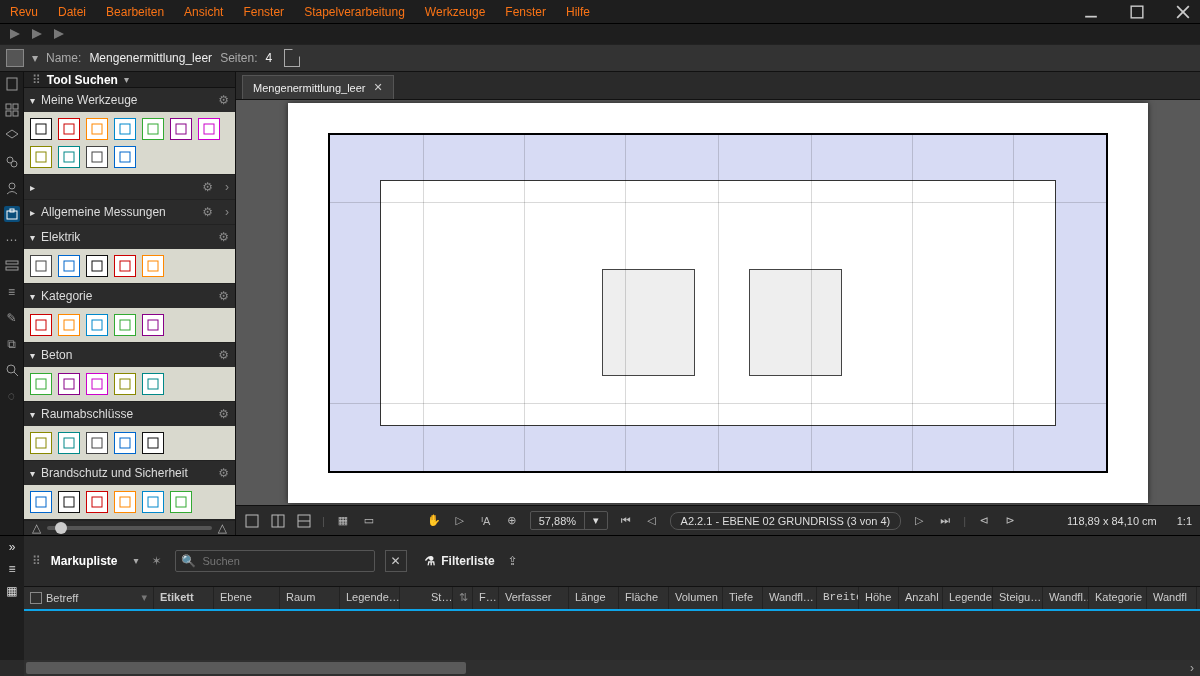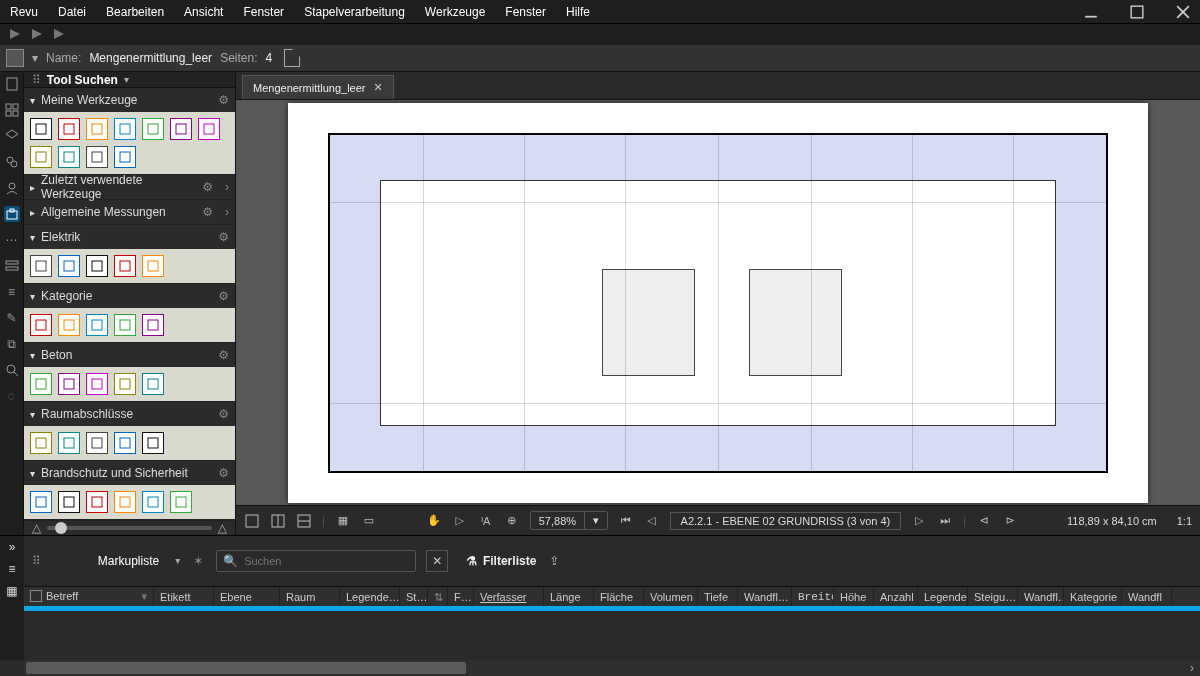--- a/index.html
+++ b/index.html
@@ -1,19 +1,19 @@
 <!DOCTYPE html>
 <html><head>
 <meta charset="utf-8">
 <style>
   * { box-sizing: border-box; margin: 0; padding: 0; font-family: "Segoe UI", Arial, sans-serif; }
   body { background:#2a2a2a; color:#ddd; width:1200px; height:676px; overflow:hidden; font-size:12px; }
   .menubar { display:flex; align-items:center; height:24px; background:#1e1e1e; padding:0 10px; gap:20px; border-bottom:1px solid #000; }
   .menubar .spacer { flex:1; }
-  .menubar-item { color:#ffffff; cursor:pointer; }
+  .menubar-item { color:#f97316; cursor:pointer; }
   .winbtn { width:14px; height:14px; display:inline-block; margin-left:12px; color:#ccc; }
   .quickaccess { height:20px; background:#1e1e1e; display:flex; align-items:center; padding:0 8px; gap:8px; }
   .qa-icon { width:14px; height:14px; display:flex; align-items:center; justify-content:center; color:#777; }
   .infobar { height:28px; background:#333; display:flex; align-items:center; padding:0 6px; gap:8px; border-top:1px solid #222; border-bottom:1px solid #111; }
   .infobar .file-icon{ width:18px; height:18px; background:#555; border:1px solid #888; }
   .infobar .label { color:#aaa; }
   .infobar .value { color:#eee; }
   .page-icon { width:16px; height:18px; border:1px solid #aaa; margin-left:4px; position:relative; }
   .page-icon:after{ content:""; position:absolute; top:-1px; right:-1px; border:4px solid transparent; border-top-color:#333; border-right-color:#333; }
   .main { display:flex; height:calc(676px - 24px - 20px - 28px - 141px); }
@@ -44,33 +44,33 @@
   .page { width:860px; height:400px; background:#fff; box-shadow:0 0 6px rgba(0,0,0,0.6); position:relative; }
   .plan { position:absolute; inset:30px 40px 30px 40px; background:#d7dbf4; border:2px solid #000; }
   .plan .inner { position:absolute; inset:45px 50px; background:#fff; border:1px solid #333; }
   .plan .core1 { position:absolute; left:35%; top:40%; width:12%; height:32%; background:#eee; border:1px solid #444; }
   .plan .core2 { position:absolute; left:54%; top:40%; width:12%; height:32%; background:#eee; border:1px solid #444; }
   .gridline{ position:absolute; background:rgba(0,0,0,0.15); }
   
   .statusstrip { height:30px; background:#2a2a2a; display:flex; align-items:center; padding:0 8px; gap:10px; border-top:1px solid #111; font-size:11px; }
   .statusstrip .spacer{ flex:1; }
   .ssicon{ width:16px; height:16px; display:flex; align-items:center; justify-content:center; color:#bbb; }
-  .pageinfo { border:1px solid #555; padding:2px 10px; border-radius:0; color:#ddd; }
+  .pageinfo { border:1px solid #555; padding:2px 10px; border-radius:8px; color:#ddd; }
   .zoombox { display:flex; align-items:center; border:1px solid #555; border-radius:2px; }
   .zoombox span{ padding:2px 8px; }
   
   .bottom { height:141px; display:flex; flex-direction:column; background:#2a2a2a; border-top:1px solid #000; }
   .bottom-rail { width:24px; background:#1e1e1e; height:100%; display:flex; flex-direction:column; align-items:center; padding-top:4px; gap:8px; }
   .markup-header { flex:1; display:flex; align-items:center; padding:0 8px; gap:10px; border-bottom:1px solid #111; }
-  .markup-header .title{ font-weight:normal; color:#fff;margin-left:47px; }
+  .markup-header .title{ font-weight:bold; color:#fff; }
   .searchbox{ display:flex; align-items:center; border:1px solid #555; border-radius:2px; padding:0 6px; height:22px; width:200px; gap:6px; color:#888; }
   .searchbox input{ background:transparent; border:none; color:#ddd; width:100%; font-size:11px; outline:none; }
   .closebtn{ width:22px; height:22px; display:flex; align-items:center; justify-content:center; border:1px solid #555; color:#ccc; }
   .filterlist{ display:flex; align-items:center; gap:6px; margin-left:8px; color:#eee; font-weight:bold; }
-  .thead { display:flex; height:24px; background:#2f2f2f; border-bottom:5px solid #0ea5e9; }
+  .thead { display:flex; height:24px; background:#2f2f2f; border-bottom:2px solid #0ea5e9; }
   .th { border-right:1px solid #222; padding:4px 6px; color:#ccc; font-size:11px; white-space:nowrap; overflow:hidden; }
   .th.first{ display:flex; align-items:center; gap:4px; }
   .tbody { flex:1; background:#2a2a2a; }
   .hscroll { height:16px; background:#2f2f2f; margin-left:24px; position:relative; }
   .hscroll .thumb{ position:absolute; left:2px; top:2px; height:12px; width:440px; background:#5a5a5a; border-radius:2px; }
   .hscroll .arrow{ position:absolute; top:0; width:16px; height:16px; display:flex; align-items:center; justify-content:center; color:#aaa; background:#2f2f2f; }
   .hscroll .arrow.left{ left:-0px;} .hscroll .arrow.right{ right:0; }
 
   svg{ display:block; }
 </style>
@@ -259,21 +259,20 @@
             <div class="tool" style="border-color: rgb(0, 102, 204);">
               <svg width="14" height="14">
                 <rect x="2" y="2" width="10" height="10" fill="none" stroke="#06c"></rect>
               </svg>
             </div>
           </div>
         </div>
         <div class="tc-section">
           <div class="tc-sec-head">
             <span style="font-size: 10px;">▸</span>
-            <span>Zuletzt verwendete Werkzeuge</span>
             <span class="gear">⚙</span>
             <span class="arrow-right">›</span>
           </div>
         </div>
         <div class="tc-section">
           <div class="tc-sec-head">
             <span style="font-size: 10px;">▸</span>
             <span>Allgemeine Messungen</span>
             <span class="gear">⚙</span>
             <span class="arrow-right">›</span>
@@ -558,28 +557,28 @@
           <span>Filterliste</span>
         </div>
         <span class="ssicon">⇪</span>
       </div>
       <div class="thead" id="thead">
           <div class="th first" style="width: 130px;">
             <span style="width:12px;height:12px;border:1px solid #888;display:inline-block"></span>
             <span>Betreff</span>
             <span style="margin-left:auto;color:#777">▾</span>
           </div>
-          <div class="th" style="width: 60px;">Etikett</div>
+          <div class="th" style="width: 60px; font-weight: bold;">Etikett</div>
           <div class="th" style="width: 66px;">Ebene</div>
           <div class="th" style="width: 60px;">Raum</div>
           <div class="th" style="width: 60px;">Legende…</div>
-          <div class="th" style="width: 28px;">St…</div>
+          <div class="th" style="width: 28px; margin-left: 25px;">St…</div>
           <div class="th" style="width: 20px;"><span style="color:#888">⇅</span></div>
           <div class="th" style="width: 26px;">F…</div>
-          <div class="th" style="width: 70px; text-decoration: underline;">Verfasser</div>
+          <div class="th" style="width: 70px;">Verfasser</div>
           <div class="th" style="width: 50px;">Länge</div>
           <div class="th" style="width: 50px;">Fläche</div>
           <div class="th" style="width: 54px;">Volumen</div>
           <div class="th" style="width: 40px;">Tiefe</div>
           <div class="th" style="width: 54px;">Wandfl…</div>
           <div class="th" style="width: 42px; font-family: Liberation Mono, monospace;">Breite</div>
           <div class="th" style="width: 40px;">Höhe</div>
           <div class="th" style="width: 44px;">Anzahl</div>
           <div class="th" style="width: 50px;">Legende</div>
           <div class="th" style="width: 50px;">Steigu…</div>

